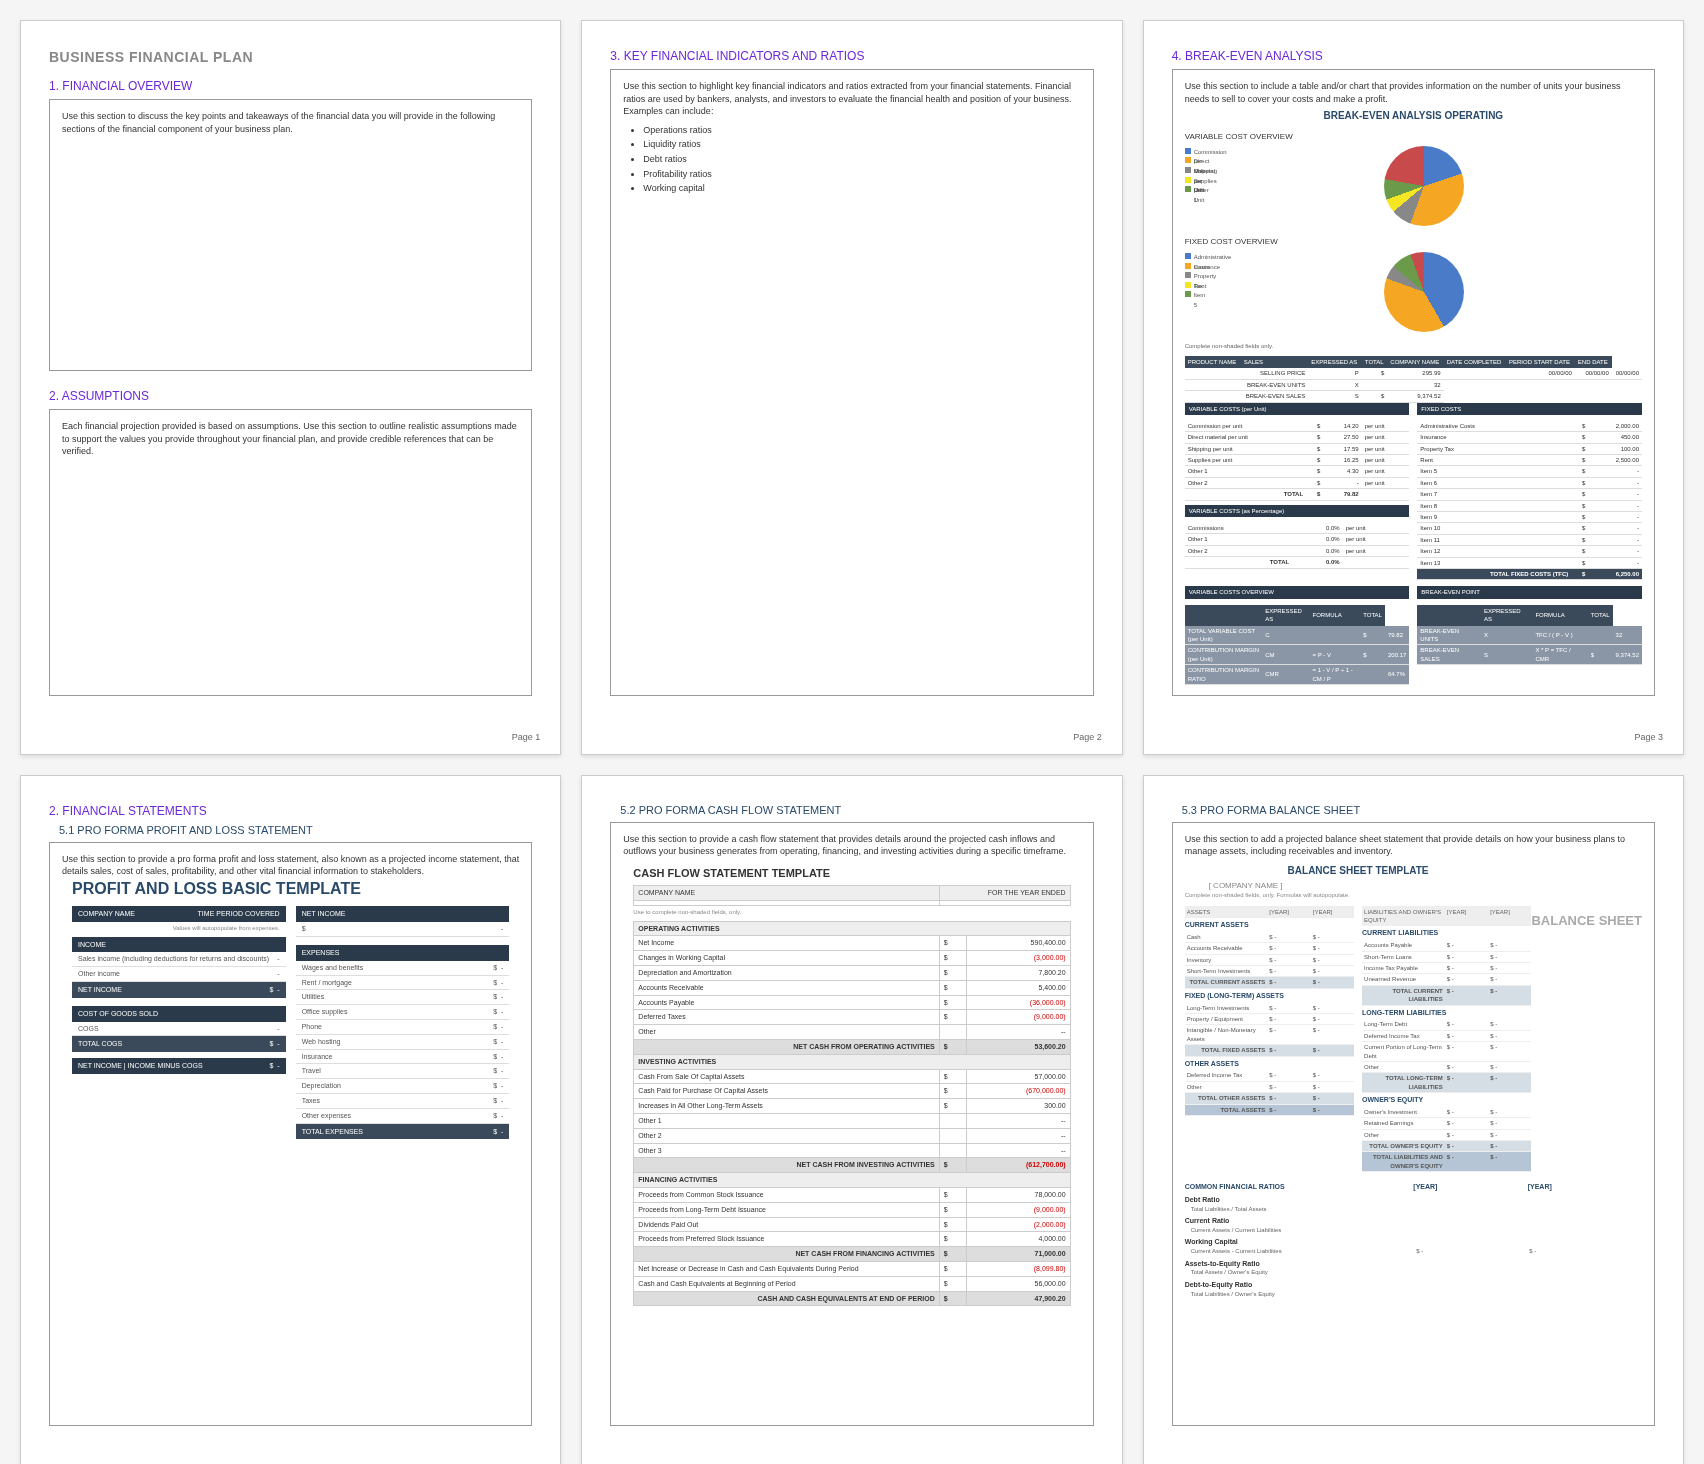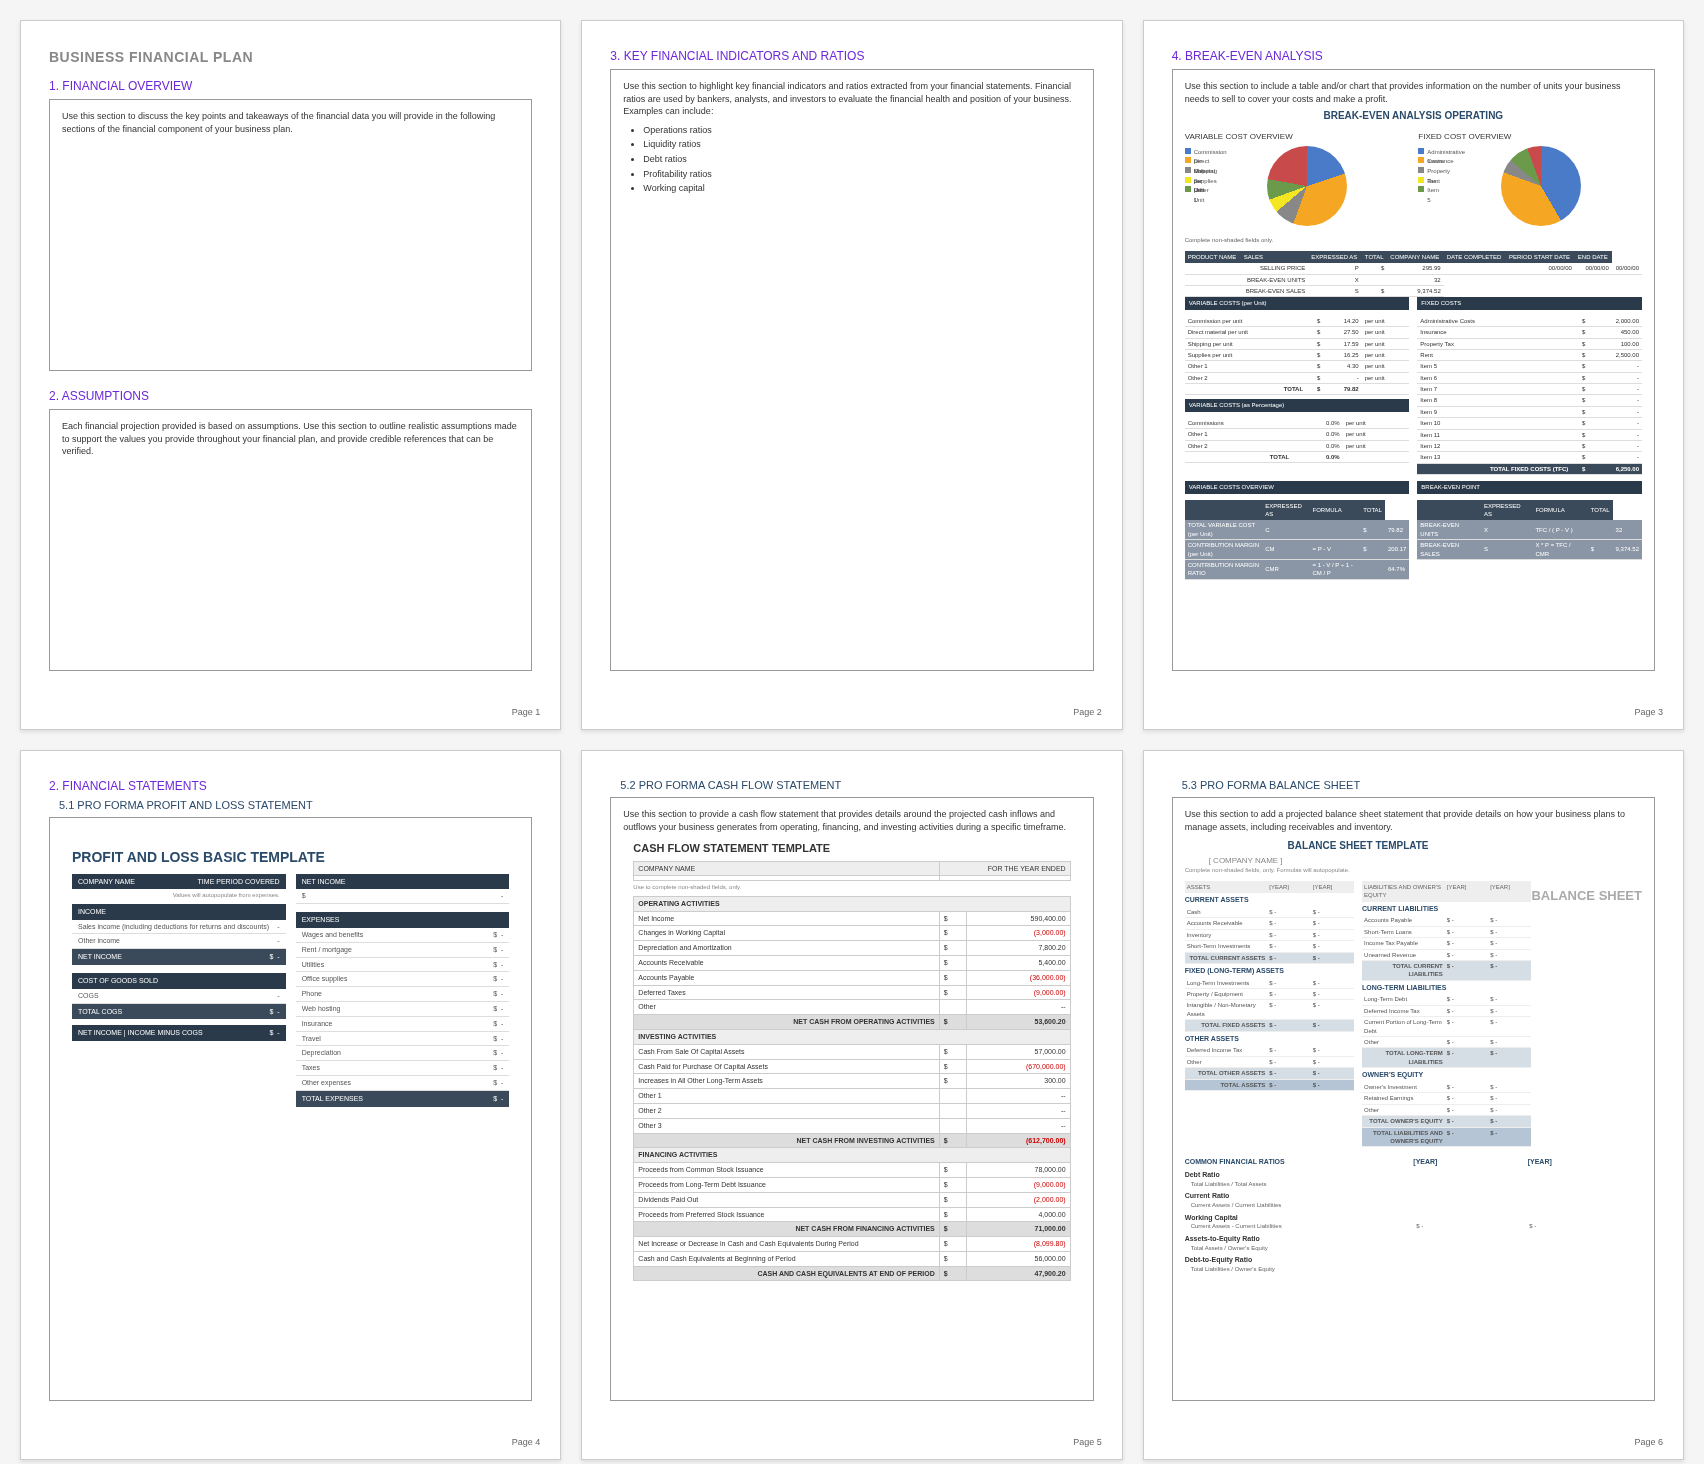--- a/index.html
+++ b/index.html
@@ -9,37 +9,37 @@
 .sec-title{color:#6d28d9;font-size:12px;margin-bottom:6px;font-weight:400;}
 .sub-title{color:#2a4a6a;font-size:11px;margin-bottom:6px;margin-left:10px;font-weight:400;}
 .box{border:1px solid #999;padding:10px 12px;font-size:9px;color:#333;line-height:1.4;margin-bottom:18px;flex:0 0 auto;}
 .box.tall{min-height:250px;}
 .box.fill{flex:1;}
 ul{margin:6px 0 0 20px;padding:0;}
 li{font-size:9px;color:#333;margin-bottom:2px;}
 .page-num{position:absolute;bottom:12px;right:20px;font-size:9px;color:#666;}
 
 .be-title{text-align:center;font-size:10px;font-weight:bold;color:#2a4a6a;margin:4px 0 8px;}
-.be-charts{display:flex;gap:10px;margin-bottom:10px;}
+.be-charts{display:flex;gap:10px;margin-bottom:10px;flex-direction:column;}
 .be-col{flex:1;}
 .be-sub{font-size:8px;color:#333;margin-bottom:4px;}
 .pie{width:80px;height:80px;border-radius:50%;margin:0 auto;}
 .pie1{background:conic-gradient(#4a7bc8 0 72deg,#f5a623 72deg 200deg,#888 200deg 230deg,#f5e623 230deg 250deg,#6a9a4a 250deg 280deg,#c84a4a 280deg 360deg);}
 .pie2{background:conic-gradient(#4a7bc8 0 150deg,#f5a623 150deg 290deg,#888 290deg 310deg,#6a9a4a 310deg 340deg,#c84a4a 340deg 360deg);}
 .leg{font-size:6px;color:#555;line-height:1.6;}
 .leg span{display:inline-block;width:6px;height:6px;margin-right:3px;vertical-align:middle;}
 .mini-tbl{width:100%;border-collapse:collapse;font-size:6px;margin-top:6px;}
 .mini-tbl th{background:#3a4a5a;color:#fff;padding:2px 3px;text-align:left;font-weight:normal;}
 .mini-tbl td{border-bottom:1px solid #ddd;padding:1px 3px;}
 .mini-tbl .r{text-align:right;}
 .mini-hdr{background:#2a3a4a;color:#fff;font-size:6px;padding:2px 4px;}
 .two-col{display:flex;gap:8px;}
 .two-col>div{flex:1;}
 
-.pl-title{font-size:14px;font-weight:bold;color:#2a4a6a;margin:20px 0 6px 10px;}
+.pl-title{font-size:16px;font-weight:bold;color:#2a4a6a;margin:0 0 6px 10px;}
 .pl-wrap{display:flex;gap:10px;padding:0 10px;}
 .pl-col{flex:1;}
 .pl-bar{background:#2a3a4a;color:#fff;font-size:7px;padding:3px 6px;display:flex;justify-content:space-between;}
 .pl-row{border-bottom:1px solid #ddd;font-size:7px;padding:2px 6px;display:flex;justify-content:space-between;color:#555;}
 .pl-dark{background:#3a4a5a;color:#fff;}
 .pl-note{font-size:6px;color:#888;text-align:right;padding:2px 6px 4px;}
 
 .cf-title{font-size:11px;font-weight:bold;margin:8px 0 4px 10px;}
 .cf-tbl{width:calc(100% - 20px);margin:0 10px;border-collapse:collapse;font-size:7px;}
 .cf-tbl td,.cf-tbl th{border:1px solid #ccc;padding:2px 4px;}
@@ -394,20 +394,21 @@
           </div>
     </div>
   </div>
   <div class="page-num">Page 3</div>
 </div>
 
 <div class="page">
   <div class="sec-title">2.  FINANCIAL STATEMENTS</div>
   <div class="sub-title">5.1   PRO FORMA PROFIT AND LOSS STATEMENT</div>
   <div class="box fill">
+    <div>Use this section to provide a pro forma profit and loss statement, also known as a projected income statement, that details sales, cost of sales, profitability, and other vital financial information to stakeholders.</div>
     <div class="pl-title">PROFIT AND LOSS BASIC TEMPLATE</div>
     <div class="pl-wrap">
       <div class="pl-col">
         <div class="pl-bar">
               <span>COMPANY NAME</span>
               <span>TIME PERIOD COVERED</span>
             </div>
         <div class="pl-note">Values will autopopulate from expenses.</div>
         <div class="pl-bar">INCOME</div>
         <div class="pl-row">

